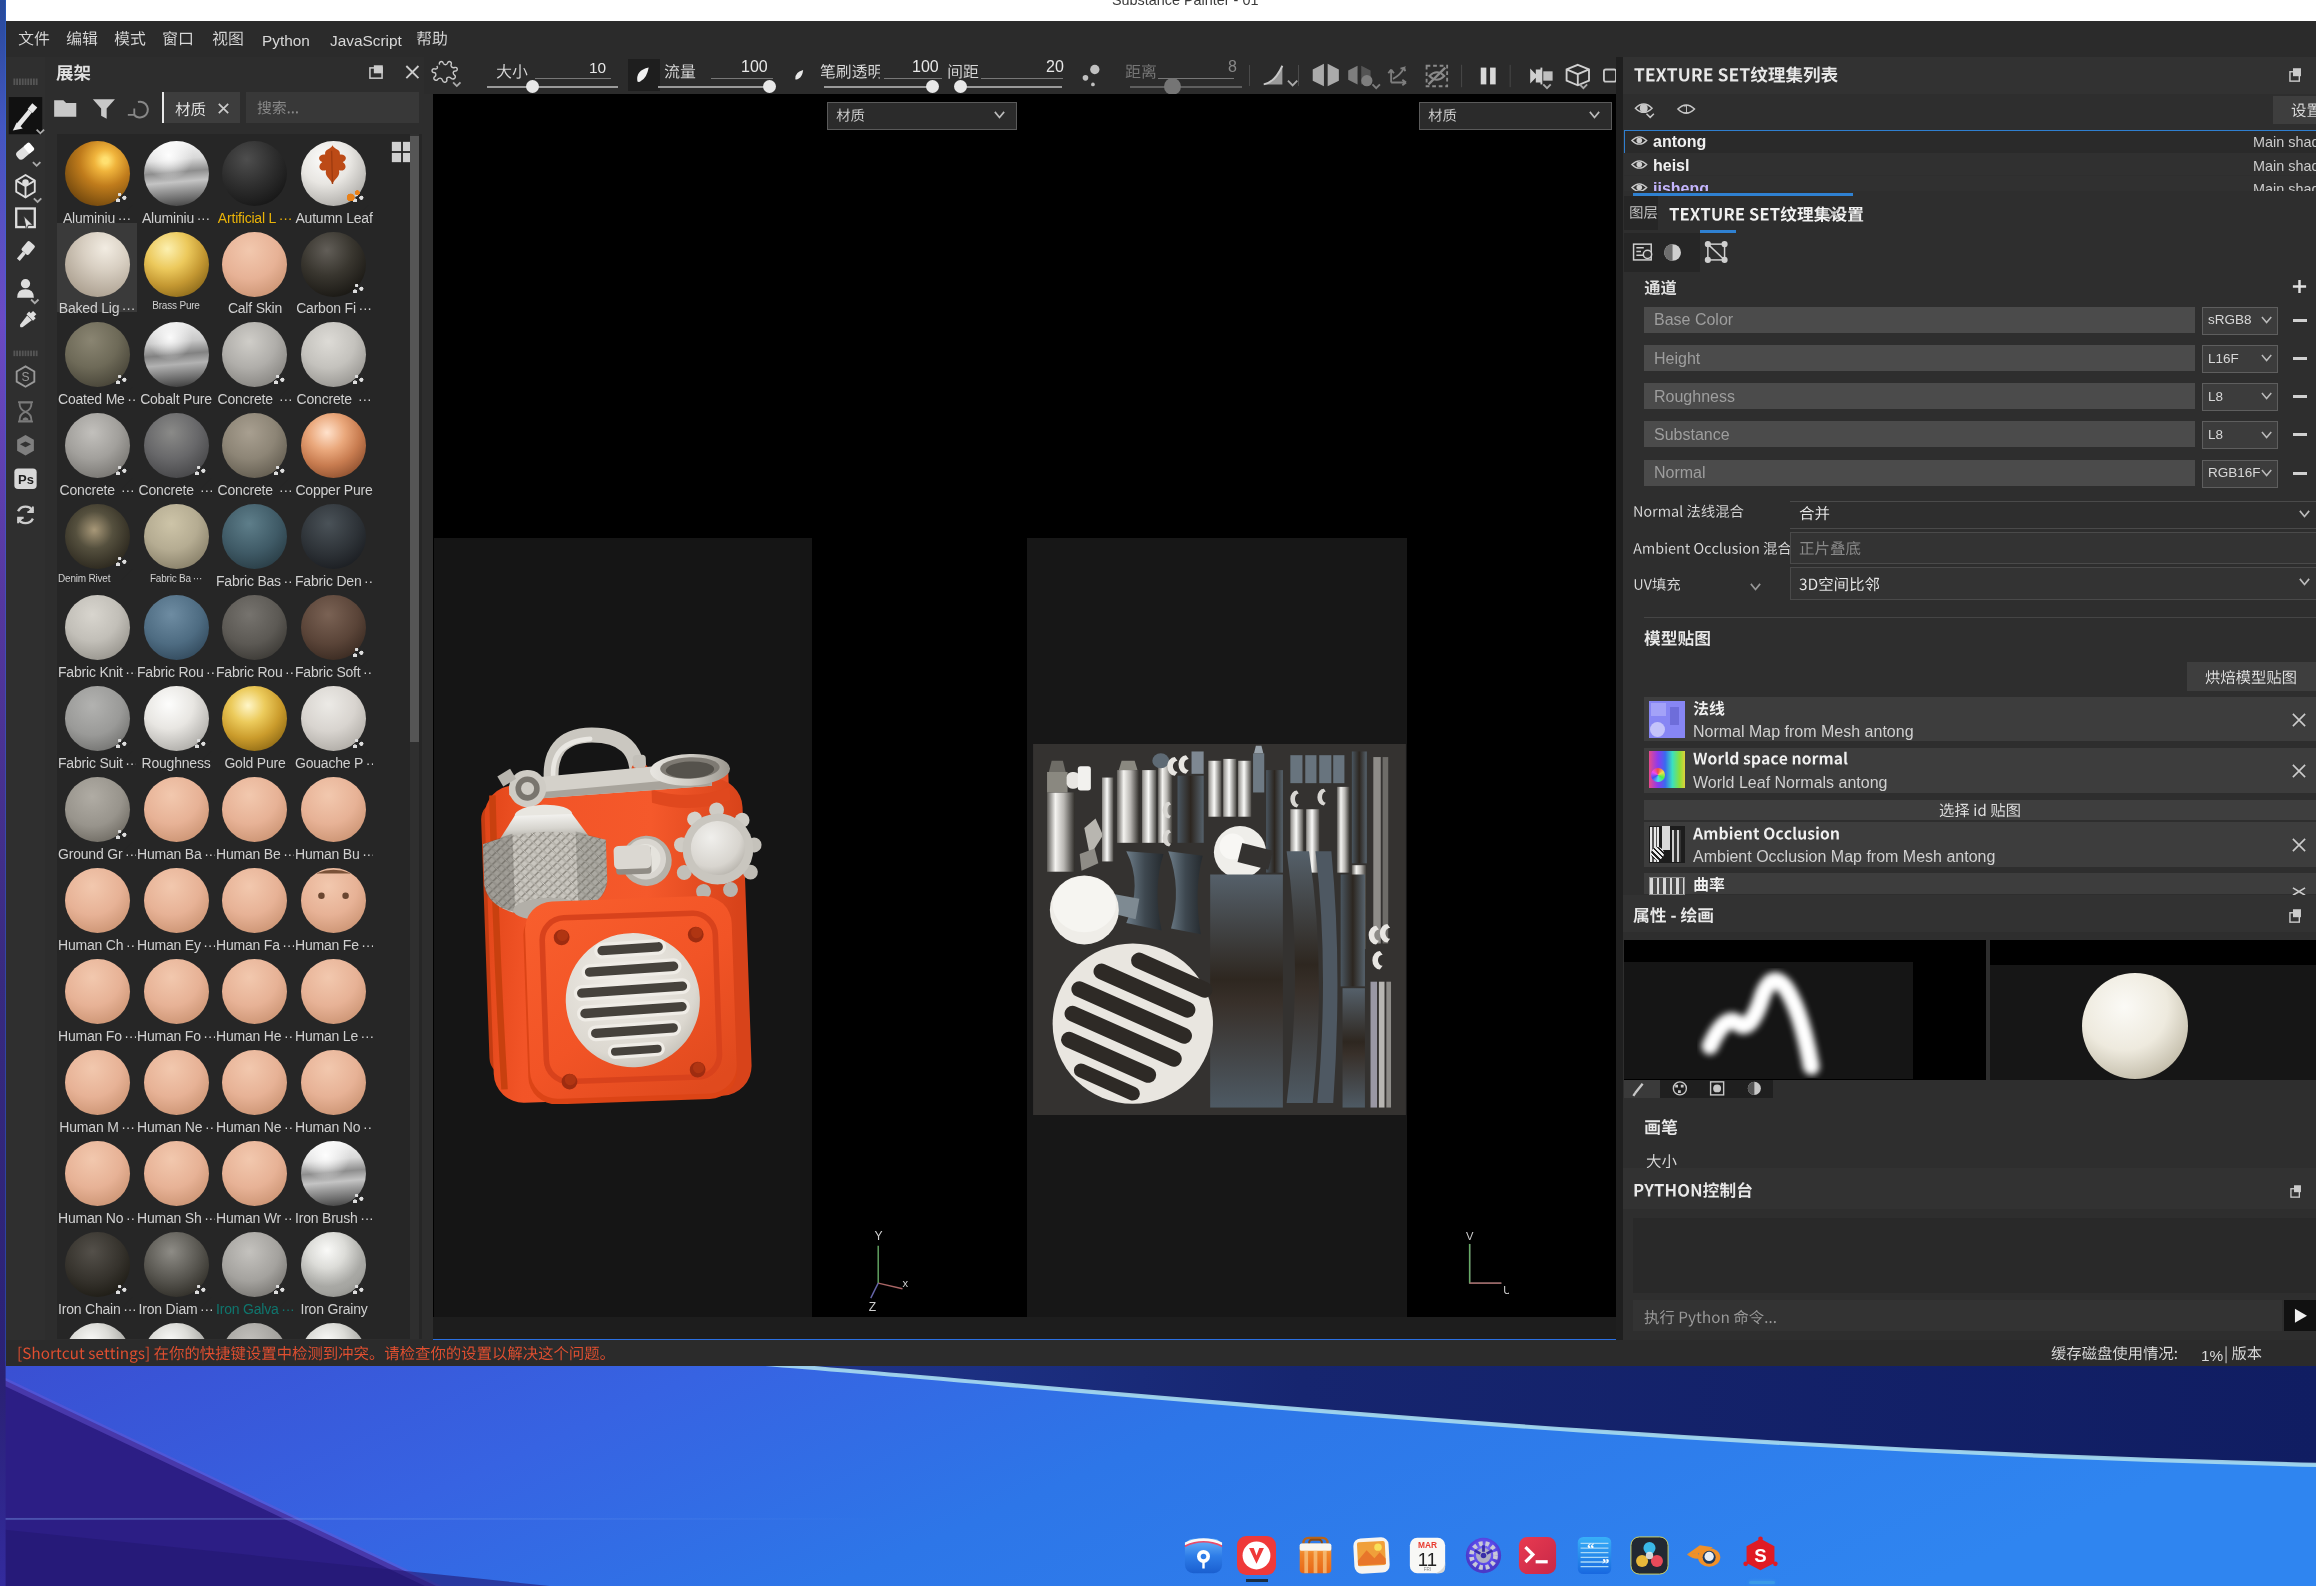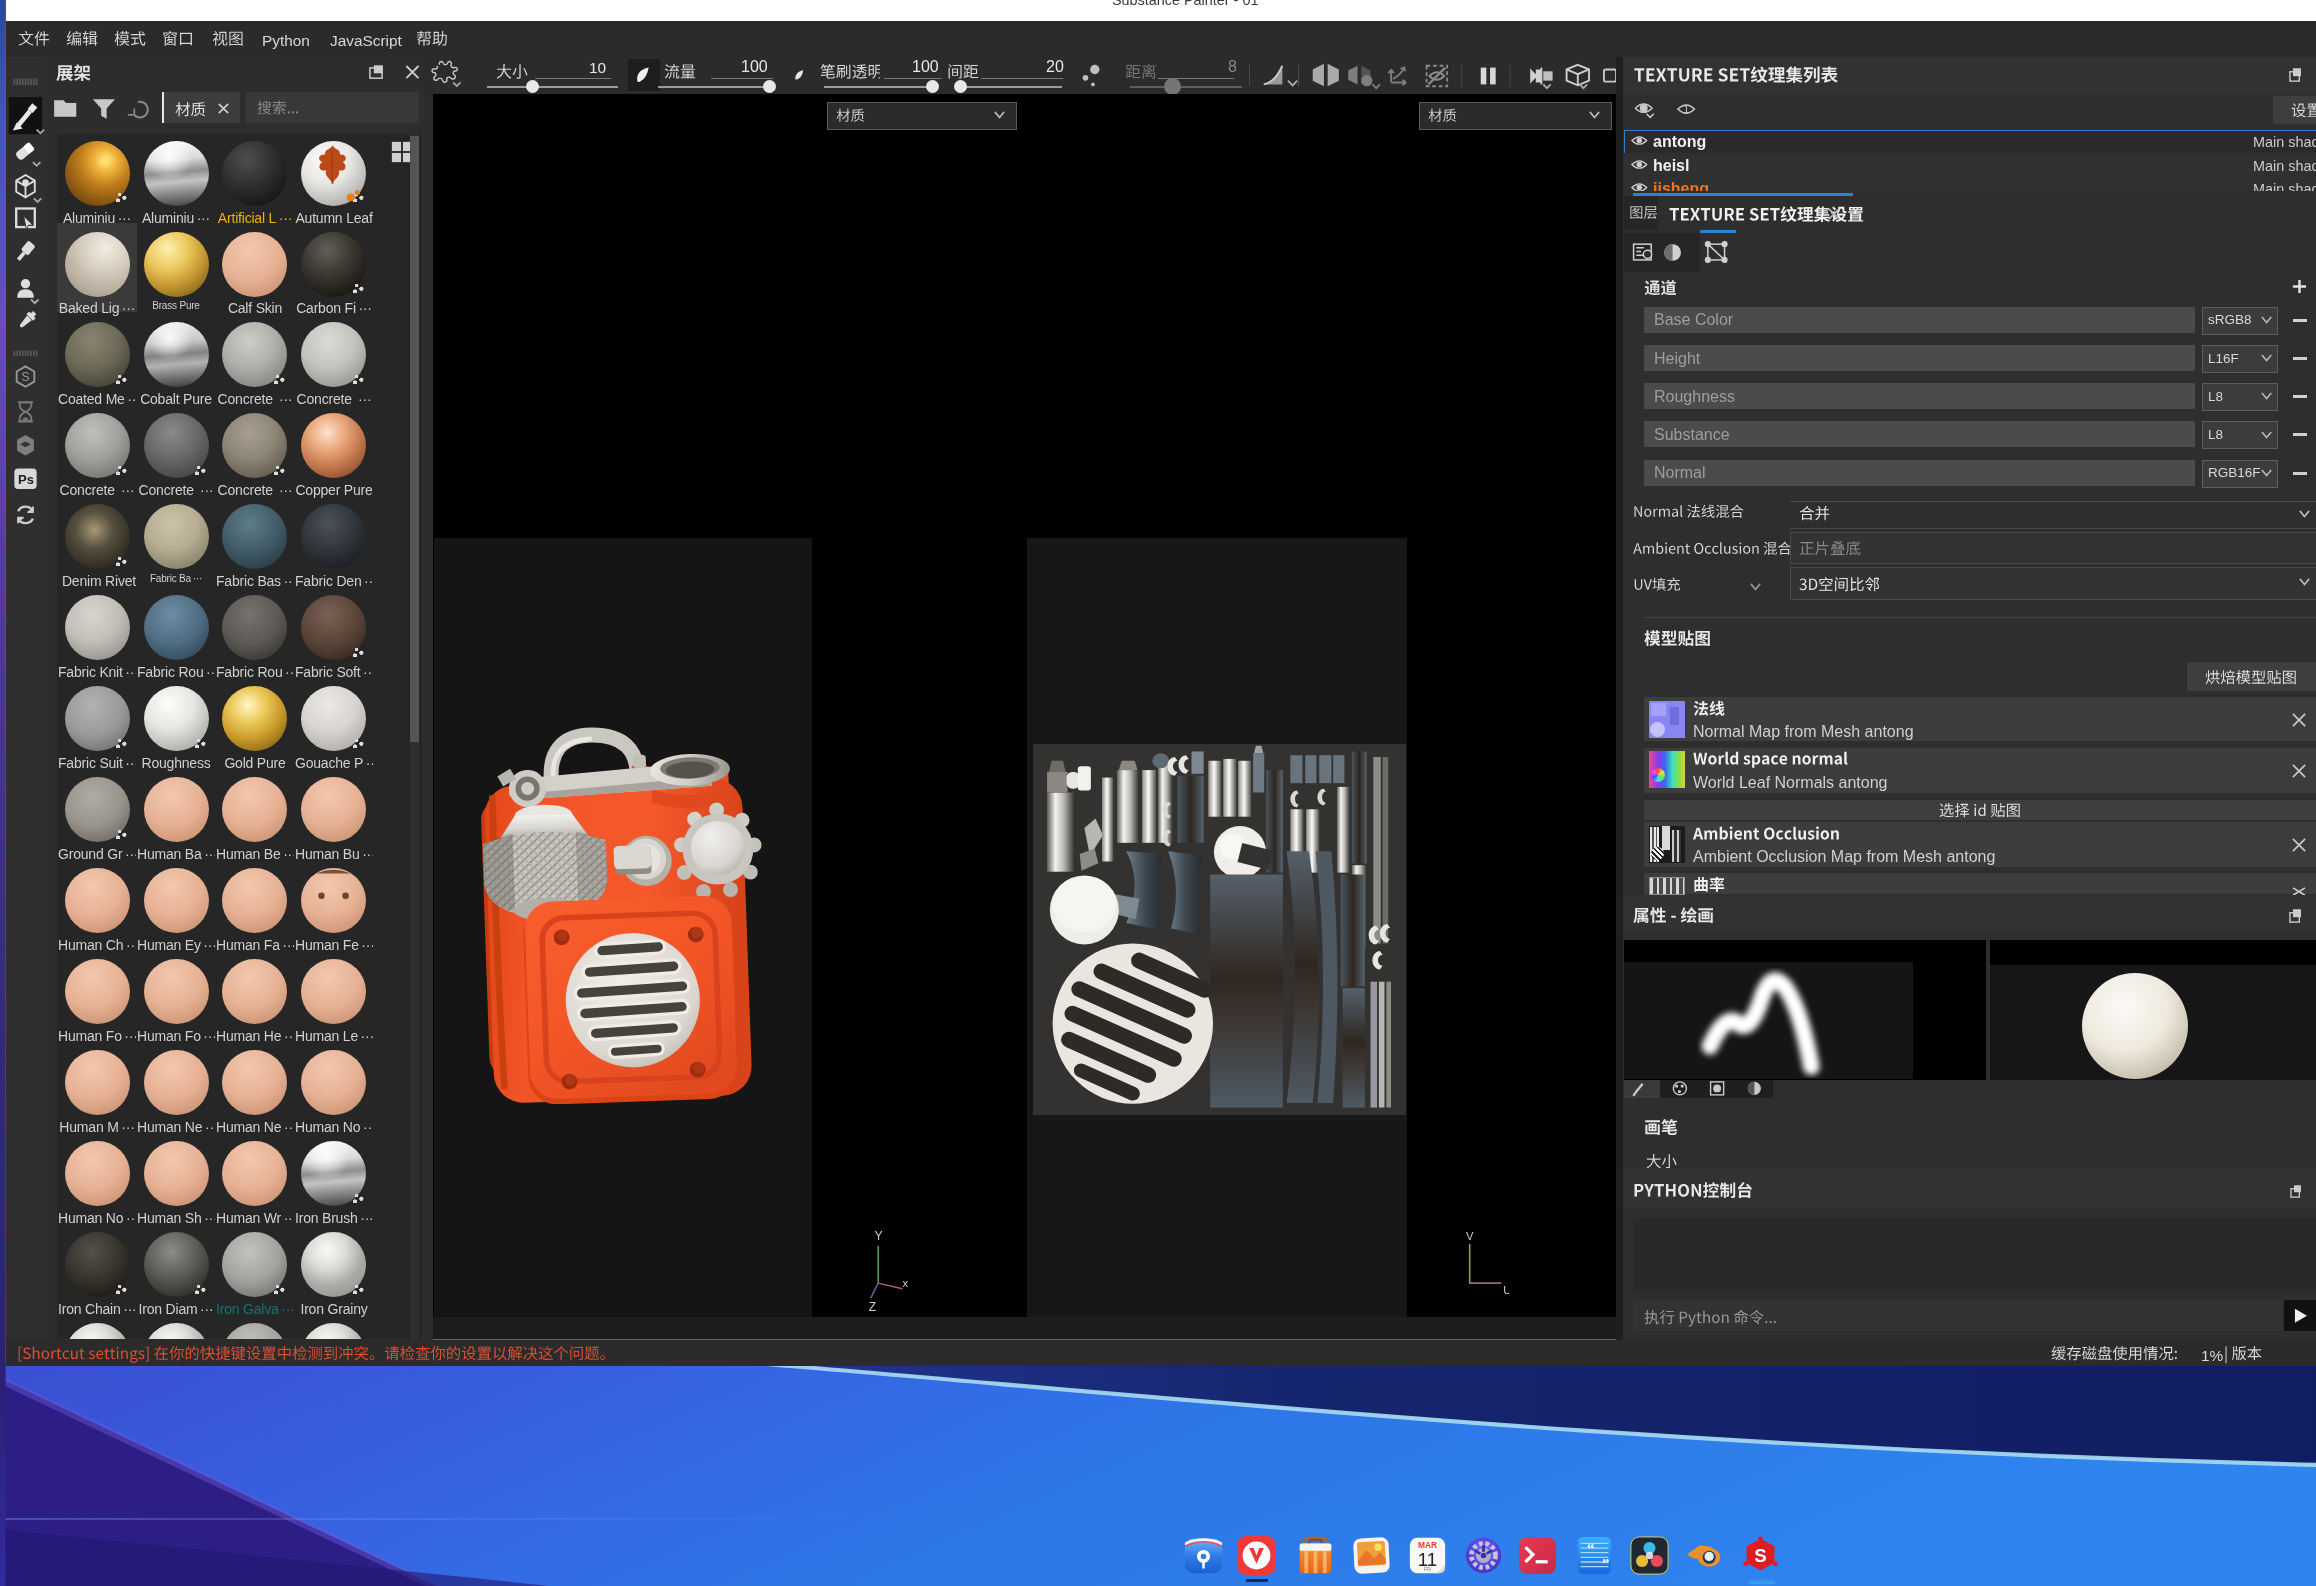--- a/index.html
+++ b/index.html
@@ -240,21 +240,21 @@
     <div style="position:absolute;left:92px;top:348px;width:78px;text-align:center;font-size:14px;letter-spacing:-0.2px;color:#d0d0d0;white-space:nowrap;overflow:hidden">Concrete  ···</div>
     <div style="position:absolute;left:177px;top:279px;width:65px;height:65px;border-radius:50%;background:radial-gradient(circle at 42% 30%,#a89f90,#8d8576 45%,#5a5448 90%)"></div>
     <div style="position:absolute;left:217px;top:327px;width:28px;height:28px;background:#262626;clip-path:polygon(100% 0,100% 60%,60% 100%,0 100%)"></div>
     <div style="position:absolute;left:229px;top:332px;width:11.2px;height:9.3px;background:radial-gradient(circle 1.9px at 1.9px 7.5px,#ddd 1.9px,transparent 2.3px),radial-gradient(circle 1.9px at 8.4px 4.7px,#ddd 1.9px,transparent 2.3px),radial-gradient(circle 1.5px at 3.7px 1.5px,#ddd 1.5px,transparent 1.9px)"></div>
     <div style="position:absolute;left:171px;top:348px;width:78px;text-align:center;font-size:14px;letter-spacing:-0.2px;color:#d0d0d0;white-space:nowrap;overflow:hidden">Concrete  ···</div>
     <div style="position:absolute;left:256px;top:279px;width:65px;height:65px;border-radius:50%;background:radial-gradient(circle at 40% 30%,#ffe2cc,#eaa87c 30%,#c87c50 55%,#7e4426 90%)"></div>
     <div style="position:absolute;left:250px;top:348px;width:78px;text-align:center;font-size:14px;letter-spacing:-0.2px;color:#d0d0d0;white-space:nowrap;overflow:hidden">Copper Pure</div>
     <div style="position:absolute;left:19.6px;top:370px;width:65px;height:65px;border-radius:50%;background:radial-gradient(circle at 45% 40%,#a89878,#55503e 35%,#2e2a20 75%)"></div>
     <div style="position:absolute;left:60px;top:418px;width:28px;height:28px;background:#262626;clip-path:polygon(100% 0,100% 60%,60% 100%,0 100%)"></div>
     <div style="position:absolute;left:71px;top:423px;width:11.2px;height:9.3px;background:radial-gradient(circle 1.9px at 1.9px 7.5px,#ddd 1.9px,transparent 2.3px),radial-gradient(circle 1.9px at 8.4px 4.7px,#ddd 1.9px,transparent 2.3px),radial-gradient(circle 1.5px at 3.7px 1.5px,#ddd 1.5px,transparent 1.9px)"></div>
-    <div style="position:absolute;left:13px;top:439px;width:78px;text-align:right;font-size:14px;letter-spacing:-0.2px;color:#d0d0d0;white-space:nowrap;overflow:hidden">Denim Rivet</div>
+    <div style="position:absolute;left:13px;top:439px;width:78px;text-align:left;font-size:10px;letter-spacing:-0.2px;color:#d0d0d0;white-space:nowrap;overflow:hidden">Denim Rivet</div>
     <div style="position:absolute;left:99px;top:370px;width:65px;height:65px;border-radius:50%;background:radial-gradient(circle at 42% 30%,#cdc4a8,#b5ac92 45%,#7e7660 90%)"></div>
     <div style="position:absolute;left:92px;top:439px;width:78px;text-align:center;font-size:10px;letter-spacing:-0.2px;color:#d0d0d0;white-space:nowrap;overflow:hidden">Fabric Ba ···</div>
     <div style="position:absolute;left:177px;top:370px;width:65px;height:65px;border-radius:50%;background:radial-gradient(circle at 42% 30%,#5e7e8a,#3f5a66 50%,#24363e 90%)"></div>
     <div style="position:absolute;left:171px;top:439px;width:78px;text-align:center;font-size:14px;letter-spacing:-0.2px;color:#d0d0d0;white-space:nowrap;overflow:hidden">Fabric Bas ···</div>
     <div style="position:absolute;left:256px;top:370px;width:65px;height:65px;border-radius:50%;background:radial-gradient(circle at 42% 30%,#4a5258,#2e3338 50%,#16181c 90%)"></div>
     <div style="position:absolute;left:250px;top:439px;width:78px;text-align:center;font-size:14px;letter-spacing:-0.2px;color:#d0d0d0;white-space:nowrap;overflow:hidden">Fabric Den ···</div>
     <div style="position:absolute;left:19.6px;top:461px;width:65px;height:65px;border-radius:50%;background:radial-gradient(circle at 42% 30%,#d8d5ce,#c2bfb8 45%,#8e8b84 90%)"></div>
     <div style="position:absolute;left:13px;top:530px;width:78px;text-align:center;font-size:14px;letter-spacing:-0.2px;color:#d0d0d0;white-space:nowrap;overflow:hidden">Fabric Knit ···</div>
     <div style="position:absolute;left:99px;top:461px;width:65px;height:65px;border-radius:50%;background:radial-gradient(circle at 42% 30%,#6e8ca2,#4e6c82 50%,#2c4254 90%)"></div>
     <div style="position:absolute;left:92px;top:530px;width:78px;text-align:center;font-size:14px;letter-spacing:-0.2px;color:#d0d0d0;white-space:nowrap;overflow:hidden">Fabric Rou ···</div>
@@ -741,21 +741,21 @@
     <path d="M2,7 Q10,-1 18,7 Q10,15 2,7 Z" stroke="#ccc" stroke-width="1.4" fill="none"></path>
     <circle cx="10" cy="7" r="3" fill="#ccc"></circle>
   </svg>
 <div style="position:absolute;left:1653px;top:156px;font-size:16px;color:#f0f0f0;white-space:nowrap;font-weight:bold">heisl</div>
 <div style="position:absolute;left:2253px;top:157px;font-size:14.4px;color:#cccccc;white-space:nowrap;">Main shade</div>
 <div style="position:absolute;left:1624px;top:176px;width:692px;height:22.4px;background:#303030;"></div>
 <svg style="position:absolute;left:1630px;top:181px" width="18.6" height="13" viewBox="0 0 20 14">
     <path d="M2,7 Q10,-1 18,7 Q10,15 2,7 Z" stroke="#ccc" stroke-width="1.4" fill="none"></path>
     <circle cx="10" cy="7" r="3" fill="#ccc"></circle>
   </svg>
-<div style="position:absolute;left:1653px;top:179px;font-size:16px;color:#f97316;white-space:nowrap;font-weight:bold">jisheng</div>
+<div style="position:absolute;left:1653px;top:179px;font-size:16px;color:#c4b5fd;white-space:nowrap;font-weight:bold">jisheng</div>
 <div style="position:absolute;left:2253px;top:180px;font-size:14.4px;color:#cccccc;white-space:nowrap;">Main shade</div>
 <div style="position:absolute;left:1623px;top:191px;width:694px;height:704px;background:#2e2e2e;"></div>
 <div style="position:absolute;left:1633px;top:193px;width:220px;height:2.8px;background:#2f81d2;"></div>
 <div style="position:absolute;left:1624px;top:196px;width:34px;height:34px;background:#262626;"></div>
 <svg style="position:absolute;left:1629px;top:201px" width="29" height="21.3" viewBox="0 -1160 2000 1480">
     <path d="M375 -279C455 -262 557 -227 613 -199L644 -250C588 -276 487 -309 407 -325ZM275 -152C413 -135 586 -95 682 -61L715 -117C618 -149 445 -188 310 -203ZM84 -796V80H156V38H842V80H917V-796ZM156 -29V-728H842V-29ZM414 -708C364 -626 278 -548 192 -497C208 -487 234 -464 245 -452C275 -472 306 -496 337 -523C367 -491 404 -461 444 -434C359 -394 263 -364 174 -346C187 -332 203 -303 210 -285C308 -308 413 -345 508 -396C591 -351 686 -317 781 -296C790 -314 809 -340 823 -353C735 -369 647 -396 569 -432C644 -481 707 -538 749 -606L706 -631L695 -628H436C451 -647 465 -666 477 -686ZM378 -563 385 -570H644C608 -531 560 -496 506 -465C455 -494 411 -527 378 -563Z M1304 -456V-389H1873V-456ZM1209 -727H1811V-607H1209ZM1133 -792V-499C1133 -340 1124 -117 1031 40C1050 47 1083 66 1098 78C1195 -86 1209 -331 1209 -499V-542H1886V-792ZM1288 64C1319 52 1367 48 1803 19C1818 45 1832 70 1842 89L1911 55C1877 -6 1806 -112 1751 -189L1686 -162C1712 -126 1740 -83 1766 -41L1380 -18C1433 -74 1487 -145 1533 -218H1943V-284H1239V-218H1438C1394 -142 1338 -72 1320 -52C1298 -27 1278 -9 1261 -6C1270 13 1283 49 1288 64Z" fill="#c8c8c8"></path>
   </svg>
 <svg style="position:absolute;left:1669px;top:201px" width="195" height="25" viewBox="0 -1160 11628 1480">
     <path d="M238 0H386V-617H595V-741H30V-617H238Z M716 0H1181V-124H864V-322H1123V-446H864V-617H1170V-741H716Z M1255 0H1411L1490 -164C1508 -202 1525 -241 1544 -286H1548C1569 -241 1588 -202 1606 -164L1689 0H1853L1645 -375L1840 -741H1684L1614 -587C1598 -553 1582 -517 1564 -471H1560C1538 -517 1523 -553 1505 -587L1431 -741H1266L1462 -381Z M2105 0H2253V-617H2462V-741H1897V-617H2105Z M2868 14C3048 14 3153 -88 3153 -333V-741H3011V-320C3011 -166 2954 -114 2868 -114C2781 -114 2727 -166 2727 -320V-741H2580V-333C2580 -88 2686 14 2868 14Z M3479 -397V-623H3575C3670 -623 3722 -596 3722 -516C3722 -437 3670 -397 3575 -397ZM3734 0H3899L3726 -303C3811 -336 3867 -405 3867 -516C3867 -686 3744 -741 3588 -741H3331V0H3479V-280H3582Z M4013 0H4478V-124H4161V-322H4420V-446H4161V-617H4467V-741H4013Z M5076 14C5247 14 5348 -89 5348 -210C5348 -317 5289 -375 5199 -412L5102 -451C5039 -477 4987 -496 4987 -549C4987 -598 5027 -627 5092 -627C5154 -627 5203 -604 5250 -566L5325 -658C5265 -719 5179 -754 5092 -754C4943 -754 4836 -660 4836 -540C4836 -432 4912 -372 4987 -342L5085 -299C5151 -271 5197 -254 5197 -199C5197 -147 5156 -114 5079 -114C5014 -114 4943 -147 4891 -196L4806 -94C4878 -24 4977 14 5076 14Z M5479 0H5944V-124H5627V-322H5886V-446H5627V-617H5933V-741H5479Z M6241 0H6389V-617H6598V-741H6033V-617H6241Z M6671 -76 6694 36C6786 6 6903 -31 7014 -67L6997 -165C6877 -131 6752 -95 6671 -76ZM7195 -811C7226 -768 7260 -710 7279 -666H7015V-577L6928 -631C6913 -599 6896 -568 6879 -537L6796 -531C6851 -612 6904 -713 6941 -806L6828 -858C6796 -741 6731 -615 6710 -584C6690 -550 6674 -529 6652 -524C6667 -493 6686 -436 6691 -413C6707 -421 6730 -427 6817 -437C6783 -387 6753 -348 6738 -332C6709 -296 6687 -274 6663 -269C6675 -240 6693 -190 6698 -169C6723 -184 6764 -196 6999 -241C6998 -266 6999 -313 7004 -345L6851 -319C6911 -394 6968 -479 7015 -562V-549H7078C7112 -394 7158 -264 7230 -160C7163 -97 7078 -50 6969 -17C6994 8 7033 59 7046 85C7151 46 7236 -4 7305 -69C7367 -7 7443 41 7536 76C7553 45 7588 -3 7614 -27C7522 -56 7447 -102 7387 -161C7458 -262 7505 -389 7535 -549H7596V-666H7339L7395 -690C7377 -735 7334 -803 7297 -852ZM7412 -549C7392 -432 7359 -336 7309 -257C7255 -339 7219 -438 7194 -549Z M8142 -527H8245V-442H8142ZM8346 -527H8444V-442H8346ZM8142 -706H8245V-622H8142ZM8346 -706H8444V-622H8346ZM7957 -51V58H8603V-51H8357V-146H8569V-254H8357V-340H8559V-807H8033V-340H8234V-254H8027V-146H8234V-51ZM7652 -124 7679 -2C7775 -33 7896 -73 8007 -111L7986 -225L7889 -194V-394H7979V-504H7889V-681H7996V-792H7664V-681H7774V-504H7673V-394H7774V-159Z M9066 -279V-227H8676V-132H8963C8871 -81 8752 -39 8643 -16C8668 9 8702 54 8720 83C8837 50 8966 -11 9066 -83V88H9185V-87C9284 -15 9412 45 9529 78C9545 50 9579 5 9604 -18C9499 -41 9384 -83 9295 -132H9580V-227H9185V-279ZM9109 -541V-501H8906V-541ZM9093 -825C9103 -803 9114 -777 9123 -753H8962C8979 -778 8994 -803 9009 -828L8887 -852C8841 -765 8760 -661 8649 -582C8676 -566 8714 -528 8733 -503C8752 -518 8770 -533 8787 -549V-262H8906V-288H9554V-380H9224V-422H9486V-501H9224V-541H9485V-619H9224V-661H9530V-753H9247C9236 -785 9218 -824 9200 -855ZM9109 -619H8906V-661H9109ZM9109 -422V-380H8906V-422Z M9728 -764C9783 -716 9853 -647 9885 -602L9967 -685C9933 -728 9859 -793 9805 -837ZM9663 -541V-426H9783V-124C9783 -77 9755 -42 9733 -26C9753 -3 9783 47 9793 76C9810 52 9844 23 10029 -134C10015 -156 9994 -202 9984 -234L9898 -161V-541ZM10097 -817V-709C10097 -640 10082 -567 9955 -514C9978 -497 10020 -450 10034 -426C10178 -492 10209 -605 10209 -706H10343V-600C10343 -500 10363 -457 10462 -457C10477 -457 10511 -457 10527 -457C10549 -457 10573 -458 10589 -465C10584 -492 10582 -535 10579 -564C10566 -560 10541 -558 10525 -558C10513 -558 10484 -558 10474 -558C10459 -558 10456 -569 10456 -598V-817ZM10391 -304C10362 -247 10322 -199 10273 -159C10222 -200 10181 -249 10150 -304ZM10009 -415V-304H10084L10040 -289C10077 -215 10123 -150 10178 -95C10108 -58 10028 -32 9940 -16C9961 9 9985 57 9995 88C10097 64 10190 30 10270 -20C10344 30 10430 67 10530 91C10545 58 10577 10 10603 -16C10515 -32 10437 -59 10369 -95C10447 -168 10507 -264 10544 -389L10470 -420L10450 -415Z M11292 -734H11408V-676H11292ZM11069 -734H11183V-676H11069ZM10848 -734H10959V-676H10848ZM10796 -428V-21H10679V63H11581V-21H11458V-428H11156L11163 -467H11551V-554H11177L11183 -595H11529V-814H10733V-595H11060L11057 -554H10693V-467H11048L11042 -428ZM10909 -21V-60H11340V-21ZM10909 -258H11340V-220H10909ZM10909 -319V-355H11340V-319ZM10909 -161H11340V-121H10909Z" fill="#f0f0f0"></path>
   </svg>

